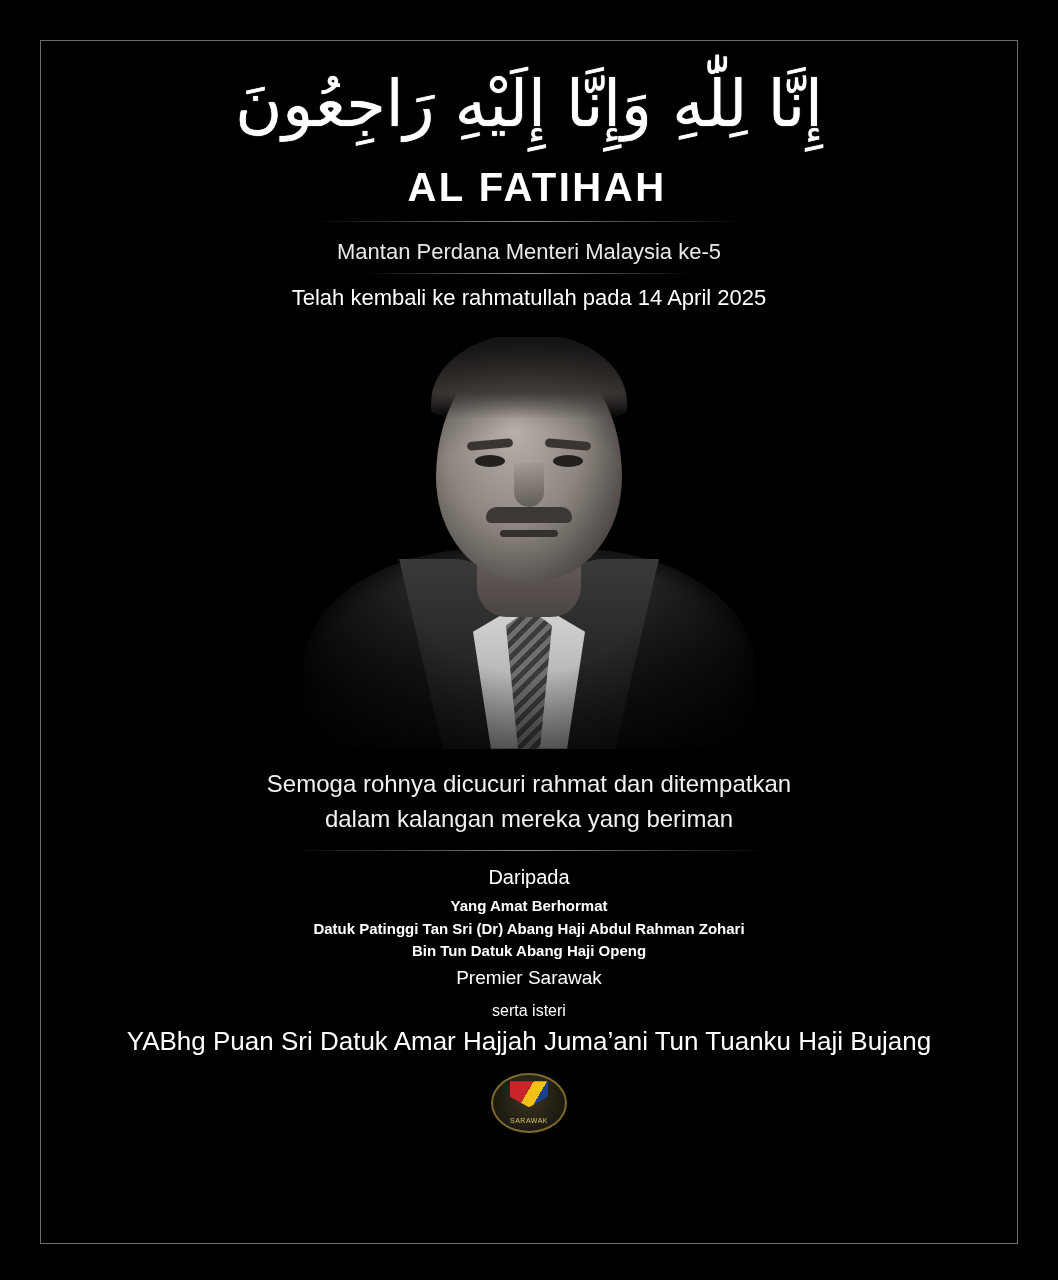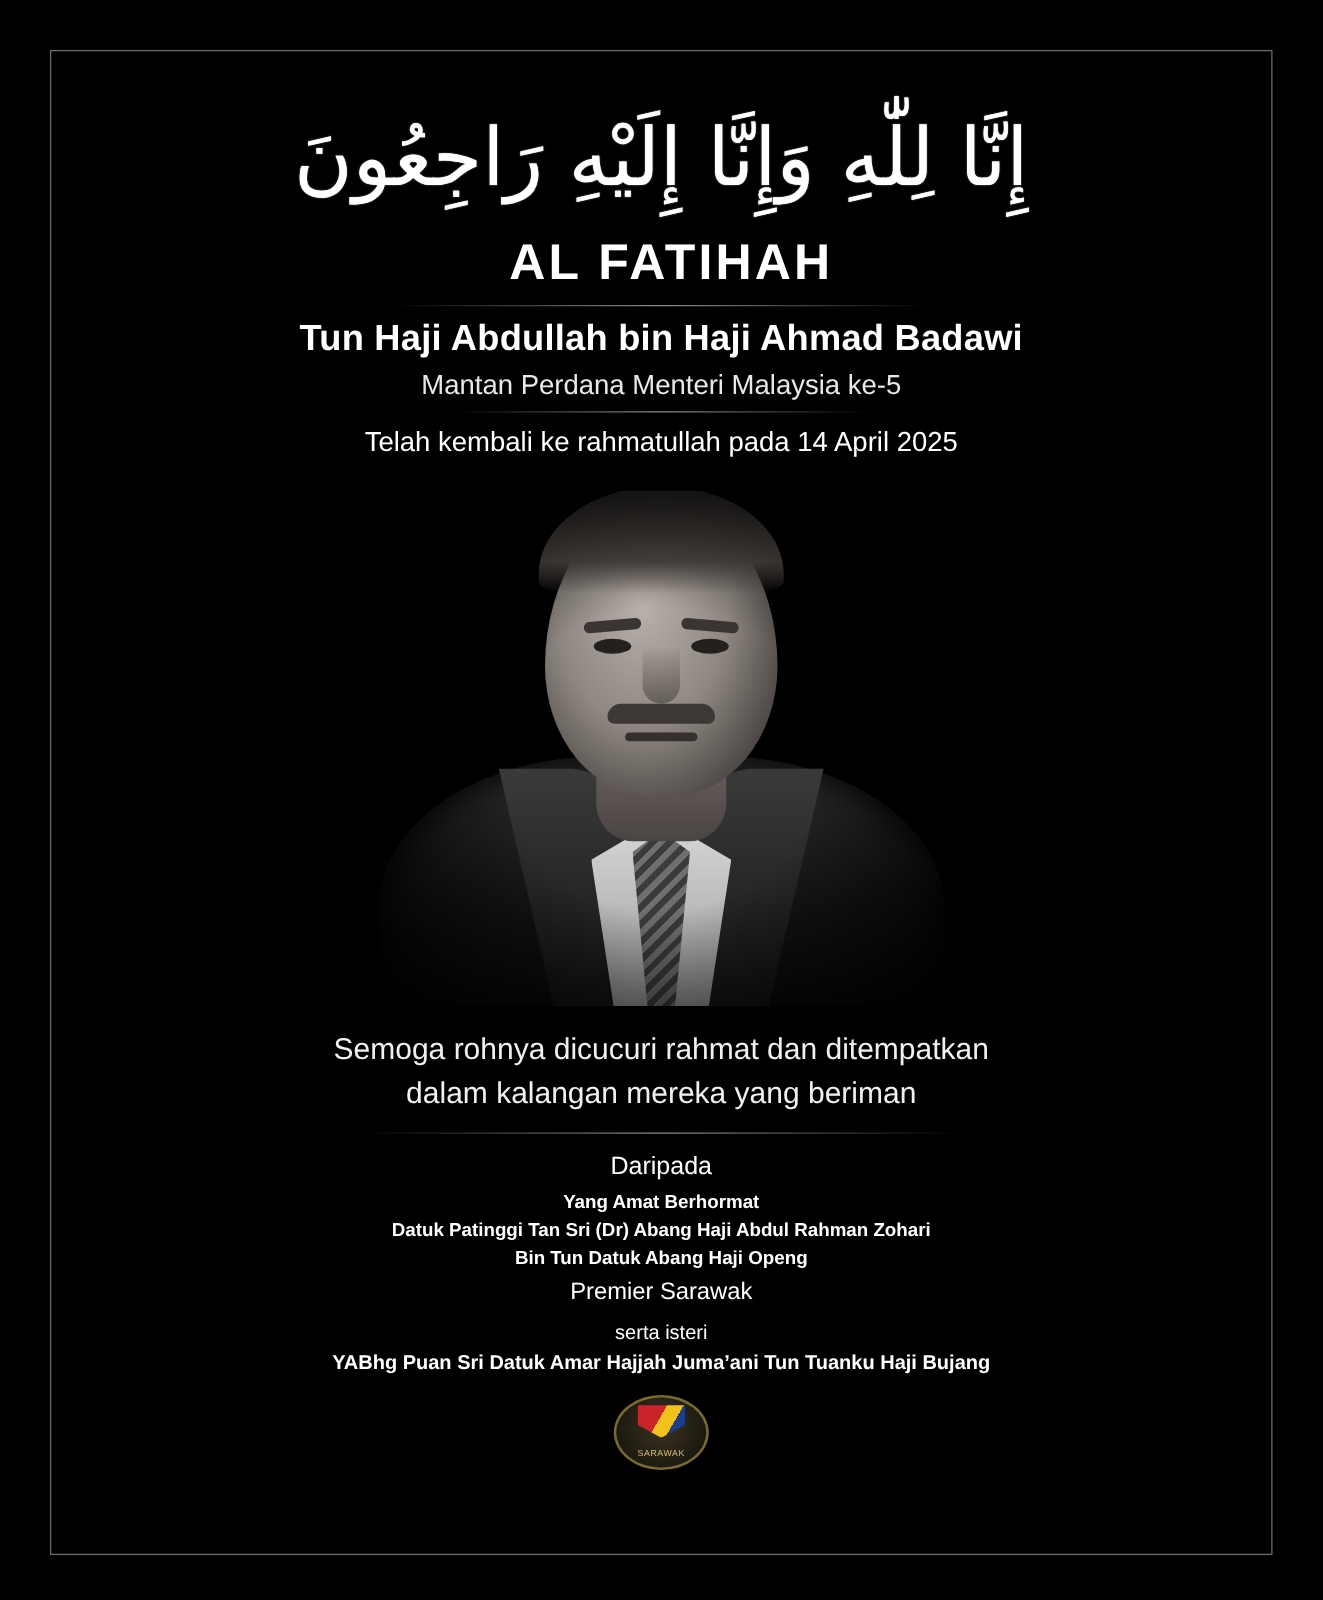--- a/index.html
+++ b/index.html
@@ -8,21 +8,21 @@
     height: 1280px;
     background: #000;
     font-family: "Liberation Sans", sans-serif;
     overflow: hidden;
   }
   .poster {
     position: relative;
     width: 1058px;
     height: 1280px;
     background: #000000;
-    padding: 39px 28px;
+    padding: 16px 28px;
   }
   .frame {
     position: absolute;
     left: 40px;
     top: 40px;
     right: 40px;
     bottom: 36px;
     border: 1px solid #6d6d6d;
   }
   .content {
@@ -276,22 +276,22 @@
     margin-top: 6px;
   }
   .serta {
     color: #ffffff;
     font-size: 16px;
     text-align: center;
     margin-top: 13px;
   }
   .wife {
     color: #ffffff;
-    font-size: 16px;
-    font-weight: bold;
+    font-size: 26px;
+    font-weight: normal;
     text-align: center;
     margin-top: 6px;
   }
 
   .crest {
     margin-top: 16px;
     width: 76px;
     height: 60px;
     position: relative;
   }
@@ -331,21 +331,20 @@
   <div class="frame"></div>
 
   <div class="content">
 
     <div class="arabic">إِنَّا لِلّٰهِ وَإِنَّا إِلَيْهِ رَاجِعُونَ</div>
 
     <div class="al-fatihah">AL FATIHAH</div>
 
     <div class="rule"></div>
 
-    <div class="deceased-name">Tun Haji Abdullah bin Haji Ahmad Badawi</div>
     <div class="deceased-role">Mantan Perdana Menteri Malaysia ke-5</div>
 
     <div class="rule short"></div>
 
     <div class="passing">Telah kembali ke rahmatullah pada 14 April 2025</div>
 
     <div class="portrait-wrap">
       <div class="portrait">
         <div class="body-shape"></div>
         <div class="lapel-l"></div>

